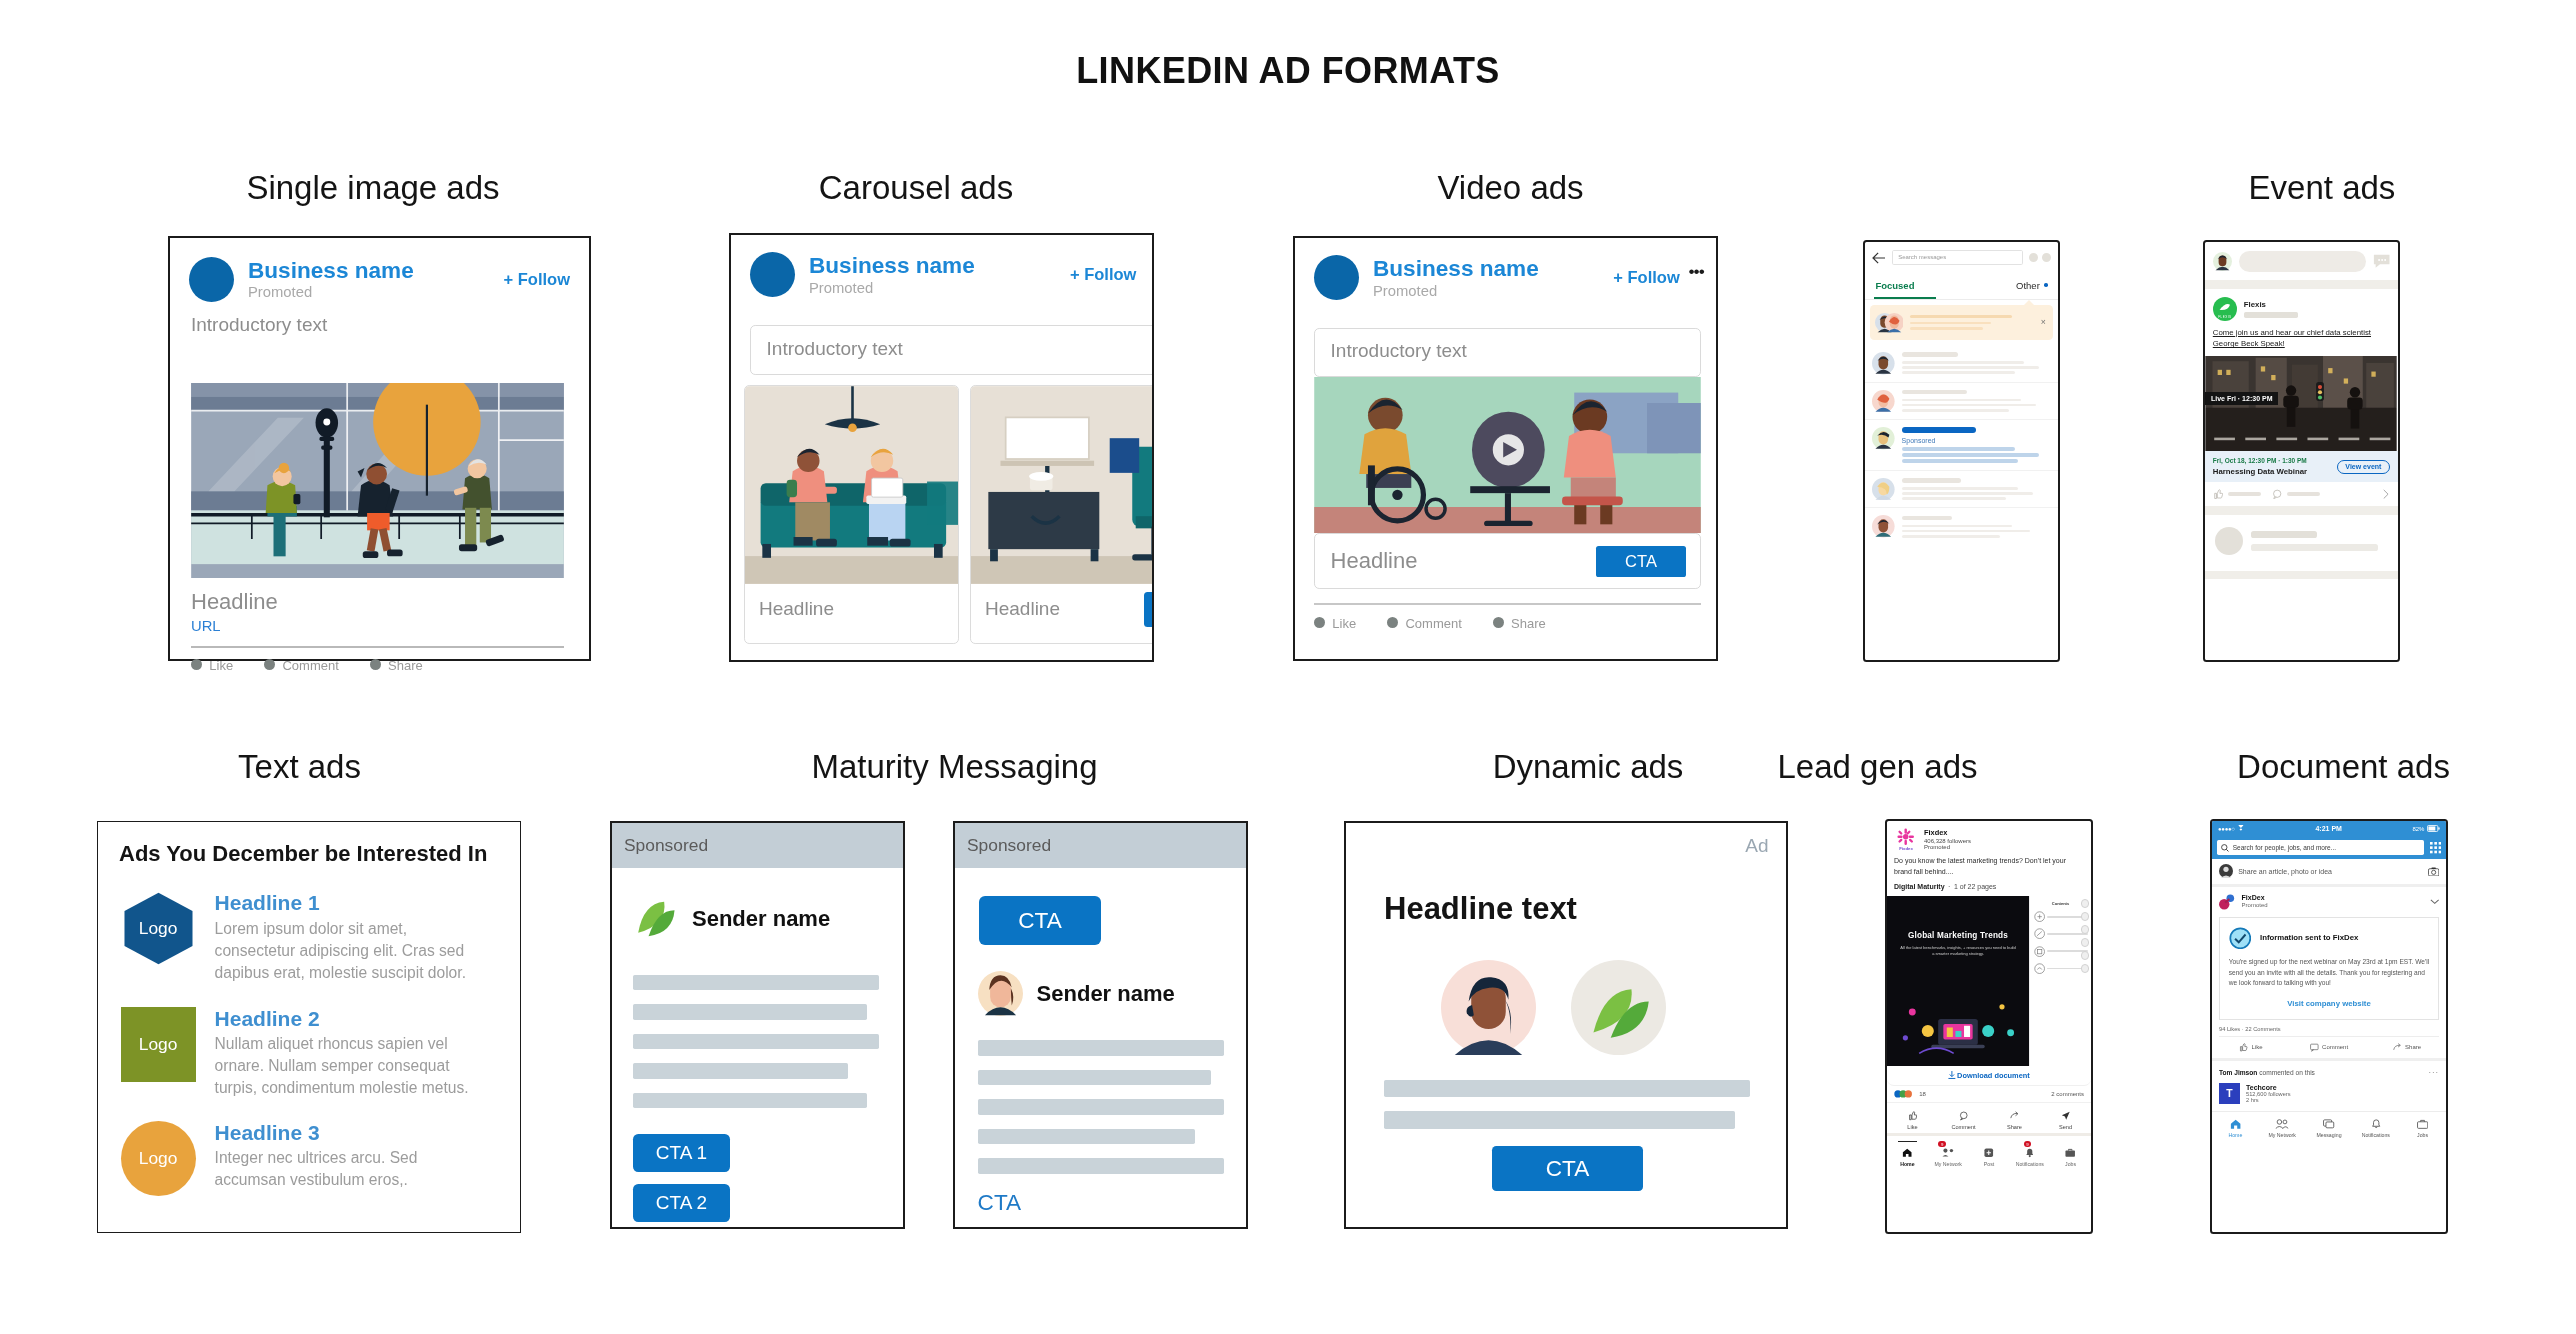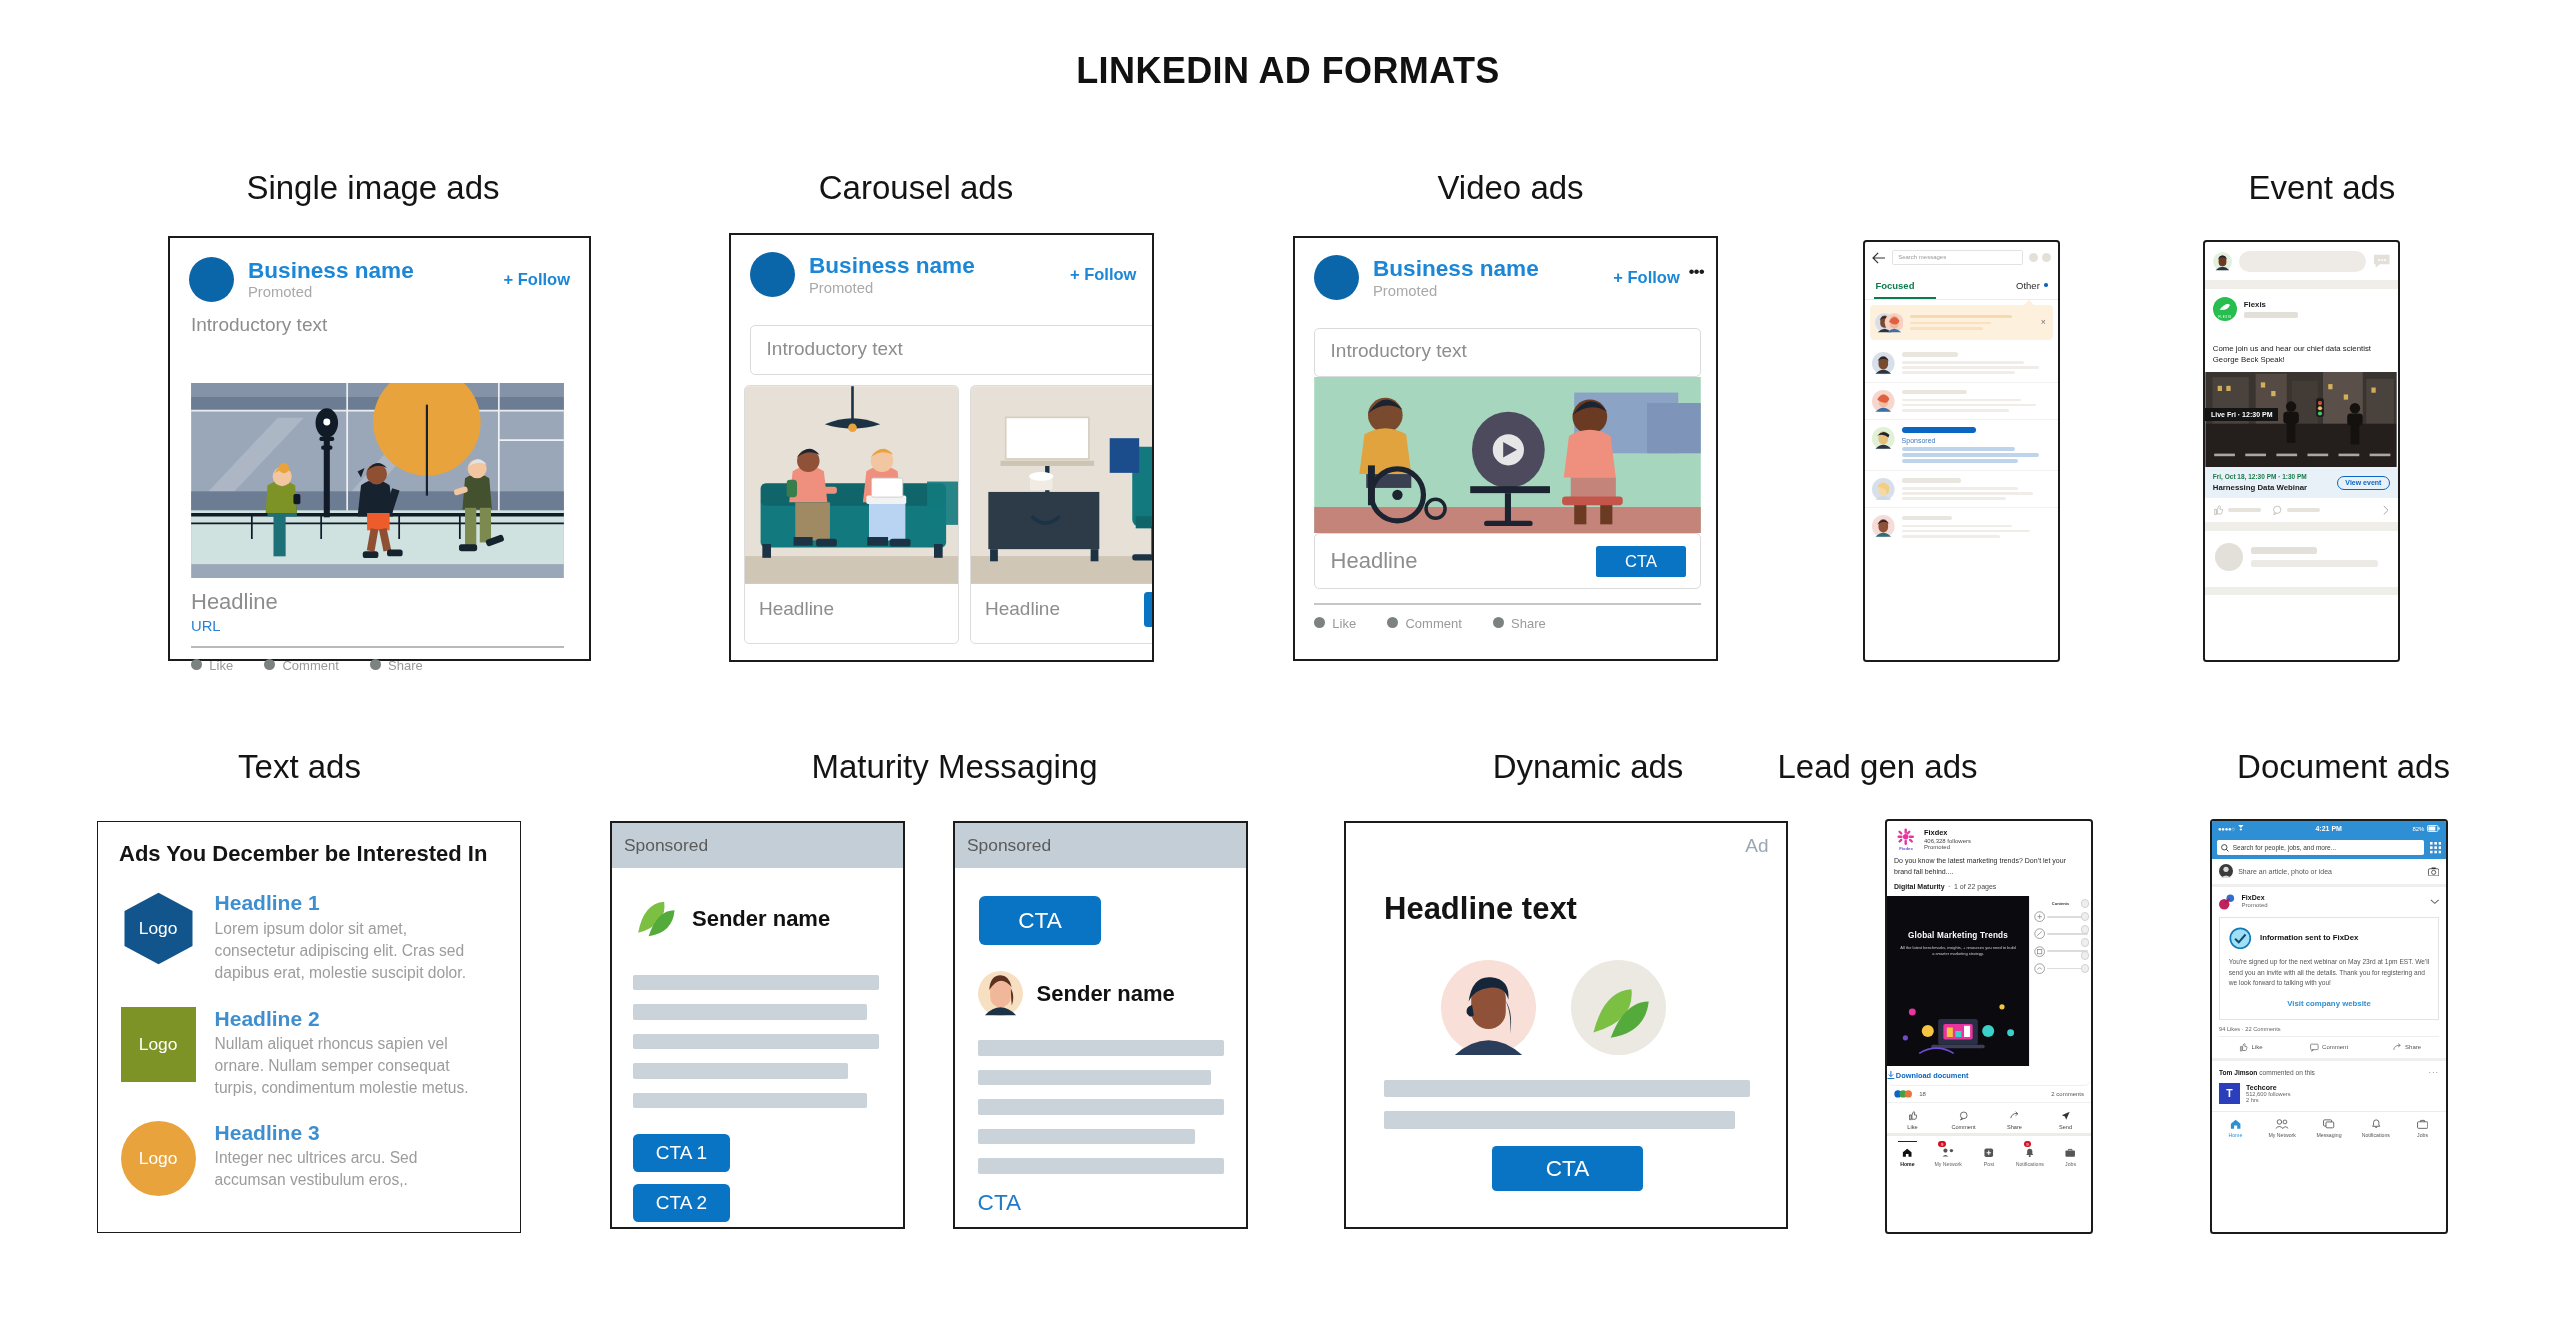--- a/index.html
+++ b/index.html
@@ -444,21 +444,21 @@
           <svg width="15.6" height="14" viewBox="0 0 18 16">
             <path d="M3 9 q7 -9 12 -6 q-2 7 -12 6z" fill="#ffffff"></path>
           </svg>
           <span style="position:absolute;bottom:1.7px;font-size:3px;color:#fff;letter-spacing:0.5px;">FLEXIS</span>
         </div>
         <div style="margin-left:7px;">
           <div style="font-size:7.8px;font-weight:700;color:#1b1b1b;">Flexis</div>
           <div style="height:6px;width:54px;background:#e3e0d9;border-radius:1.7px;margin-top:2.6px;"></div>
         </div>
       </div>
-      <div style="font-size:7.8px;line-height:1.45;color:#1b1b1b;margin-top:22px;">Come join us and hear our chief  data scientist George Beck Speak!</div>
+      <div style="font-size:7.8px;line-height:1.45;color:#1b1b1b;margin-top:6px;text-decoration:underline;">Come join us and hear our chief  data scientist George Beck Speak!</div>
     </div>
 
     <div style="position:relative;margin-top:7px;height:95px;overflow:hidden;">
       <svg viewBox="0 0 221 110" style="width:192px;height:95px;display:block;">
         <rect width="221" height="110" fill="#2f2b28"></rect>
         <rect x="0" y="0" width="221" height="60" fill="#3a3430"></rect>
         <rect x="8" y="6" width="42" height="54" fill="#4a423c"></rect>
         <rect x="58" y="2" width="36" height="58" fill="#554b44"></rect>
         <rect x="100" y="10" width="30" height="50" fill="#433b35"></rect>
         <rect x="136" y="0" width="46" height="60" fill="#5b5049"></rect>
@@ -734,21 +734,21 @@
       <div style="position:absolute;right:1.7px;top:3.5px;display:flex;flex-direction:column;gap:4.3px;">
         <div style="width:8.7px;height:8.7px;border-radius:50%;background:#efefef;border:0.9px solid #d2d2d2;"></div>
         <div style="width:8.7px;height:8.7px;border-radius:50%;background:#efefef;border:0.9px solid #d2d2d2;"></div>
         <div style="width:8.7px;height:8.7px;border-radius:50%;background:#efefef;border:0.9px solid #d2d2d2;"></div>
         <div style="width:8.7px;height:8.7px;border-radius:50%;background:#efefef;border:0.9px solid #d2d2d2;"></div>
         <div style="width:8.7px;height:8.7px;border-radius:50%;background:#efefef;border:0.9px solid #d2d2d2;"></div>
         <div style="width:8.7px;height:8.7px;border-radius:50%;background:#efefef;border:0.9px solid #d2d2d2;"></div>
       </div>
     </div>
 
-    <div style="display:flex;align-items:center;gap:1px;padding:5.2px 0;border-bottom:0.9px solid #f0f0f0;border-radius:7px;">
+    <div style="display:flex;align-items:center;justify-content:center;gap:1px;padding:5.2px 0;border-bottom:0.9px solid #f0f0f0;border-radius:7px;">
       <svg width="7.8" height="8.7" viewBox="0 0 9 10">
           <path d="M4.5 0 v6 M2 4 l2.5 2.5 L7 4 M0.5 8.6 h8" stroke="#0a66c2" stroke-width="1.1" fill="none"></path>
         </svg>
       <span style="font-size:7.4px;font-weight:700;color:#0a66c2;">Download document</span>
     </div>
 
     <div style="display:flex;align-items:center;padding:4.3px 7px;border-bottom:0.9px solid #f0f0f0;">
       <svg width="22.6" height="7.8" viewBox="0 0 26 9">
         <circle cx="4.5" cy="4.5" r="4.2" fill="#0a66c2"></circle>
         <circle cx="10.5" cy="4.5" r="4.2" fill="#44a047"></circle>

